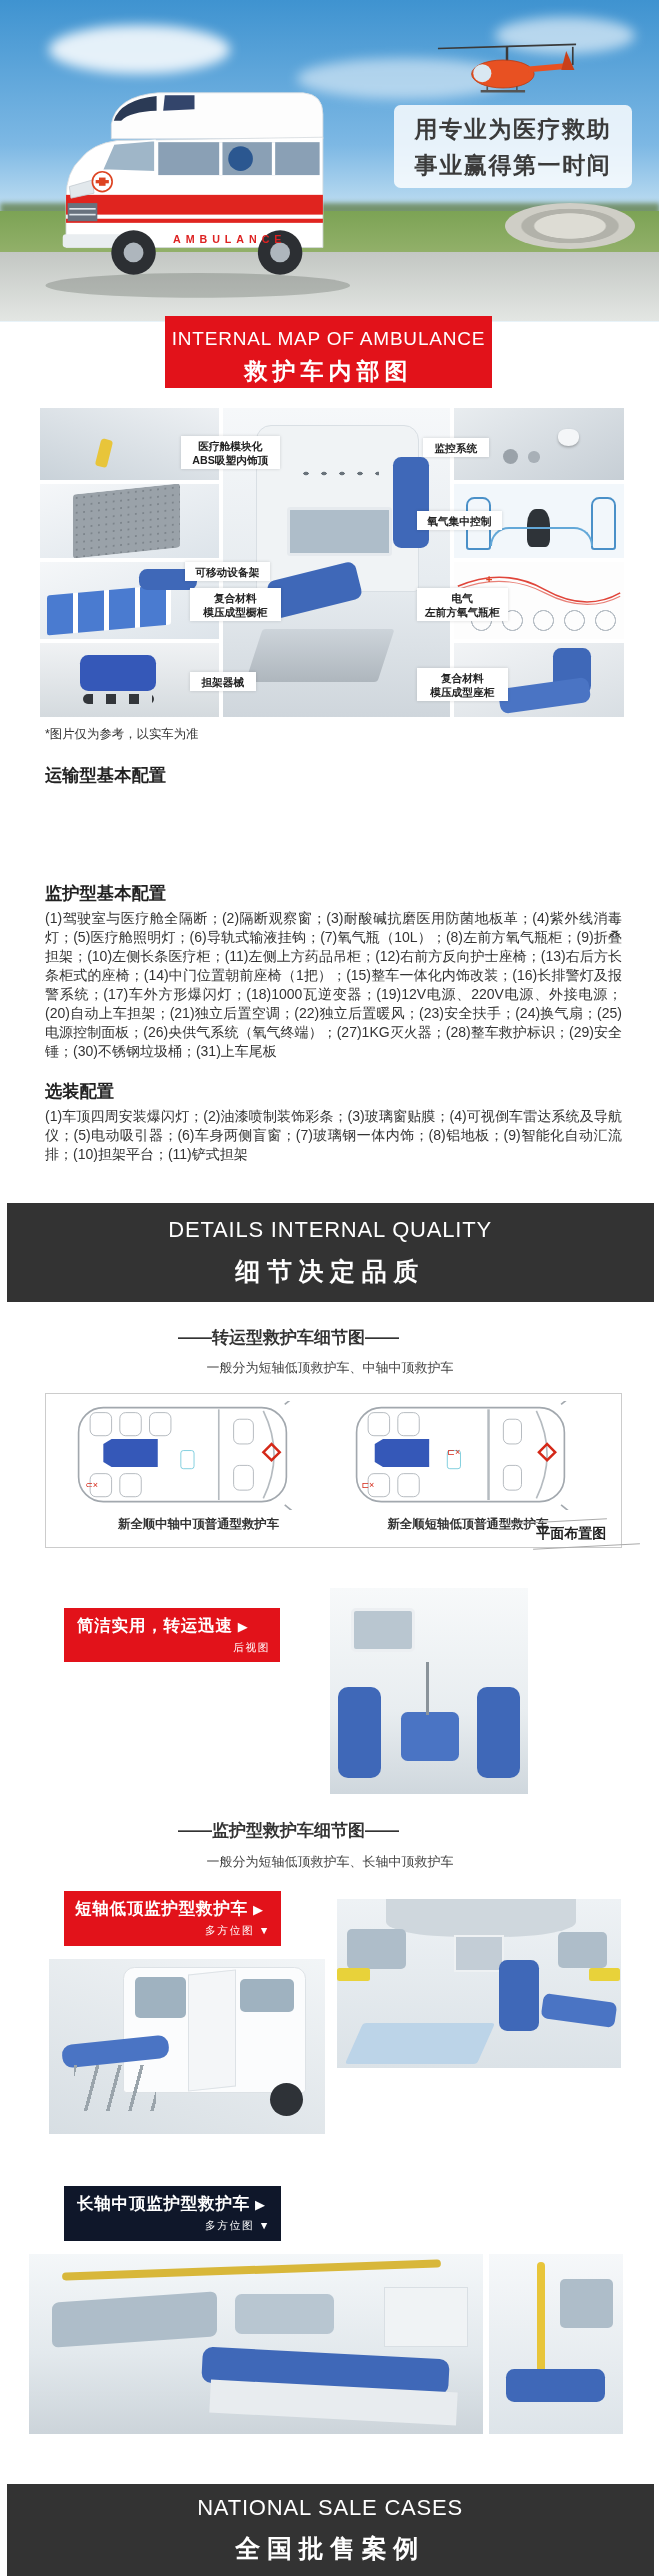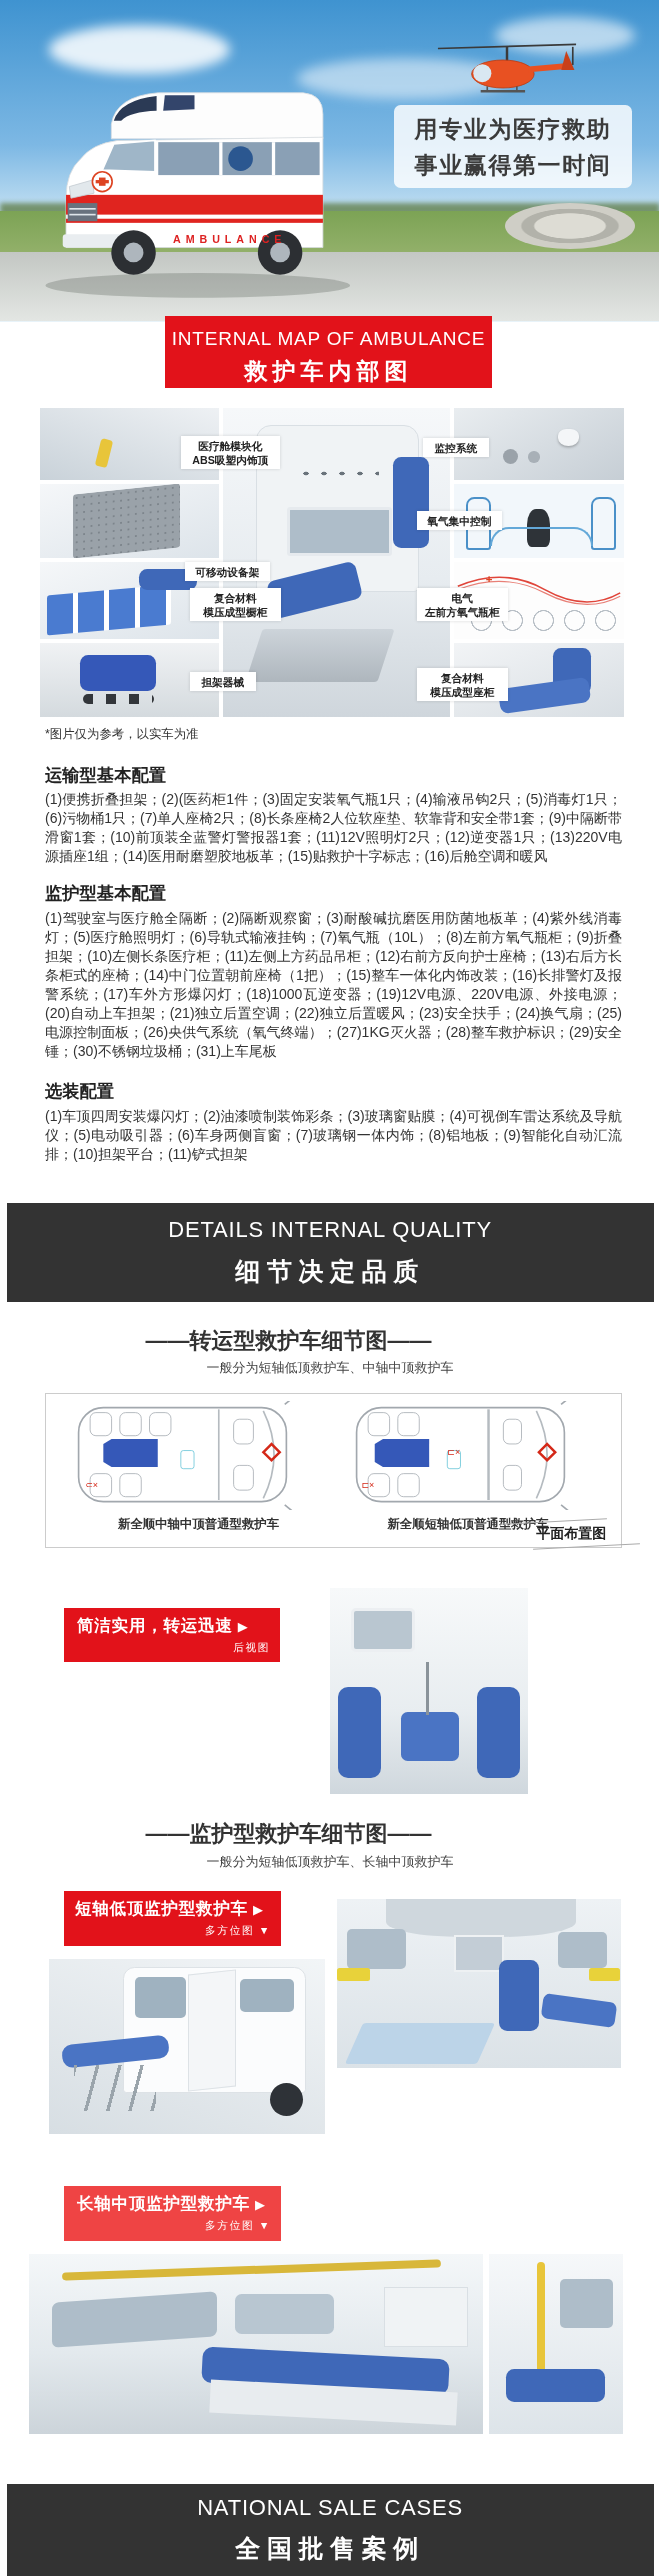--- a/index.html
+++ b/index.html
@@ -30,21 +30,21 @@
   .collage{position:absolute;left:40px;top:408px;width:584px;height:309px;}
   .ph{position:absolute;overflow:hidden;background:linear-gradient(160deg,#f5f7f9,#dde4ea);}
   .map-label{position:absolute;background:#fff;box-shadow:0 0 3.3px rgba(0,0,0,.15);text-align:center;
              font-size:10.7px;font-weight:bold;color:#222;line-height:14px;padding:2.5px 3.3px;z-index:5;}
   .note{position:absolute;left:45px;top:726px;font-size:12.4px;color:#333;margin:0;}
   
   .cfg-title{position:absolute;left:45px;font-size:17.3px;font-weight:bold;color:#222;margin:0;}
   .cfg-body{position:absolute;left:45px;width:577px;font-size:14px;line-height:19px;color:#333;margin:0;
             text-align:justify;}
   
-  .sec-title{position:absolute;left:0;width:577px;text-align:center;font-size:22px;font-weight:bold;color:#333;margin:0;}
+  .sec-title{position:absolute;left:0;width:577px;text-align:center;font-size:17px;font-weight:bold;color:#333;margin:0;}
   .sec-sub{position:absolute;left:0;width:660px;text-align:center;font-size:13px;color:#444;margin:0;}
   
   .floorbox{position:absolute;left:45px;top:1393px;width:575px;height:153px;border:0.8px solid #ccc;background:#fff;}
   .floorlabel{position:absolute;top:122px;text-align:center;font-size:12.4px;font-weight:bold;color:#333;width:264px;}
   .floorbadge{position:absolute;right:6.6px;bottom:1.6px;font-size:14px;font-weight:bold;color:#222;padding:2.5px 8.2px;}
   .floorbadge .ln{position:absolute;height:0.8px;background:#aaa;width:107px;}
   
   .feat{position:absolute;color:#fff;padding:6.6px 10px 5px 13px;box-sizing:border-box;}
   .feat .t{font-size:16.5px;font-weight:bold;letter-spacing:0.8px;white-space:nowrap;}
   .feat .arr{font-size:13px;margin-left:5px;}
@@ -194,21 +194,20 @@
     </div>
     <div class="map-label" style="left:377px;top:260px;width:84px;">
       <div>复合材料</div>
       <div>模压成型座柜</div>
     </div>
   </section>
 
   <p class="note">*图片仅为参考，以实车为准</p>
 
   <h2 class="cfg-title" style="top:763px;">运输型基本配置</h2>
-  <p class="cfg-body" style="top:790px;">(1)便携折叠担架；(2)(医药柜1件；(3)固定安装氧气瓶1只；(4)输液吊钩2只；(5)消毒灯1只；(6)污物桶1只；(7)单人座椅2只；(8)长条座椅2人位软座垫、软靠背和安全带1套；(9)中隔断带滑窗1套；(10)前顶装全蓝警灯警报器1套；(11)12V照明灯2只；(12)逆变器1只；(13)220V电源插座1组；(14)医用耐磨塑胶地板革；(15)贴救护十字标志；(16)后舱空调和暖风</p>
 
   <h2 class="cfg-title" style="top:881px;">监护型基本配置</h2>
   <p class="cfg-body" style="top:909px;">(1)驾驶室与医疗舱全隔断；(2)隔断观察窗；(3)耐酸碱抗磨医用防菌地板革；(4)紫外线消毒灯；(5)医疗舱照明灯；(6)导轨式输液挂钩；(7)氧气瓶（10L）；(8)左前方氧气瓶柜；(9)折叠担架；(10)左侧长条医疗柜；(11)左侧上方药品吊柜；(12)右前方反向护士座椅；(13)右后方长条柜式的座椅；(14)中门位置朝前座椅（1把）；(15)整车一体化内饰改装；(16)长排警灯及报警系统；(17)车外方形爆闪灯；(18)1000瓦逆变器；(19)12V电源、220V电源、外接电源；(20)自动上车担架；(21)独立后置空调；(22)独立后置暖风；(23)安全扶手；(24)换气扇；(25)电源控制面板；(26)央供气系统（氧气终端）；(27)1KG灭火器；(28)整车救护标识；(29)安全锤；(30)不锈钢垃圾桶；(31)上车尾板</p>
 
   <h2 class="cfg-title" style="top:1079px;">选装配置</h2>
   <p class="cfg-body" style="top:1107px;">(1)车顶四周安装爆闪灯；(2)油漆喷制装饰彩条；(3)玻璃窗贴膜；(4)可视倒车雷达系统及导航仪；(5)电动吸引器；(6)车身两侧盲窗；(7)玻璃钢一体内饰；(8)铝地板；(9)智能化自动汇流排；(10)担架平台；(11)铲式担架</p>
 
   <div class="banner-dark js-dark" style="top: 1203px; height: 99px; background: rgb(51, 51, 51);">
     <div class="en">DETAILS INTERNAL QUALITY</div>
     <div class="zh">细节决定品质</div>
@@ -299,21 +298,21 @@
     <div class="shp" style="left:10px;top:30px;width:59px;height:40px;background:#aebdc9;border-radius:5px;"></div>
     <div class="shp" style="left:221px;top:33px;width:49px;height:36px;background:#aebdc9;border-radius:5px;"></div>
     <div class="shp" style="left:117px;top:36px;width:46px;height:33px;background:#c3cdd6;border:2.5px solid #eef1f3;"></div>
     <div class="shp" style="left:162px;top:61px;width:40px;height:71px;background:#3f68b8;border-radius:8.2px;"></div>
     <div class="shp" style="left:205px;top:99px;width:74px;height:25px;background:#4a74c4;border-radius:6.6px;transform:rotate(8deg);"></div>
     <div class="shp" style="left:16.5px;top:124px;width:132px;height:41px;background:#bcd4e8;transform:skewX(-24deg);border-radius:3.3px;"></div>
     <div class="shp" style="left:0px;top:69px;width:33px;height:13px;background:#e8d23a;border-radius:2.5px;"></div>
     <div class="shp" style="left:252px;top:69px;width:31px;height:13px;background:#e8d23a;border-radius:2.5px;"></div>
   </div>
 
-  <div class="feat js-red" style="left: 64px; top: 2186px; width: 217px; height: 55px; background: #ef4444;">
+  <div class="feat js-red" style="left: 64px; top: 2186px; width: 217px; height: 55px; background: #0f172a;">
     <span class="t">长轴中顶监护型救护车</span><span class="arr">▶</span>
     <span class="s"><span>多方位图</span> <span>▼</span></span>
   </div>
 
   <div class="ph" style="left:29px;top:2254px;width:454px;height:180px;background:linear-gradient(180deg,#f4f7f9 0%,#e3e9ed 55%,#ccd4da 100%);">
     <div class="shp" style="left:33px;top:11.5px;width:379px;height:8.2px;background:#d8b73a;border-radius:4.1px;transform:rotate(-2deg);"></div>
     <div class="shp" style="left:23px;top:43px;width:165px;height:45px;background:#aebdc9;border-radius:6.6px;transform:skewY(-4deg);"></div>
     <div class="shp" style="left:206px;top:40px;width:99px;height:40px;background:#b8c6d1;border-radius:6.6px;"></div>
     <div class="shp" style="left:173px;top:99px;width:247px;height:36px;background:#3f68b8;border-radius:10px;transform:rotate(3deg);"></div>
     <div class="shp" style="left:181px;top:132px;width:247px;height:33px;background:#e8ecef;transform:rotate(3deg);"></div>

